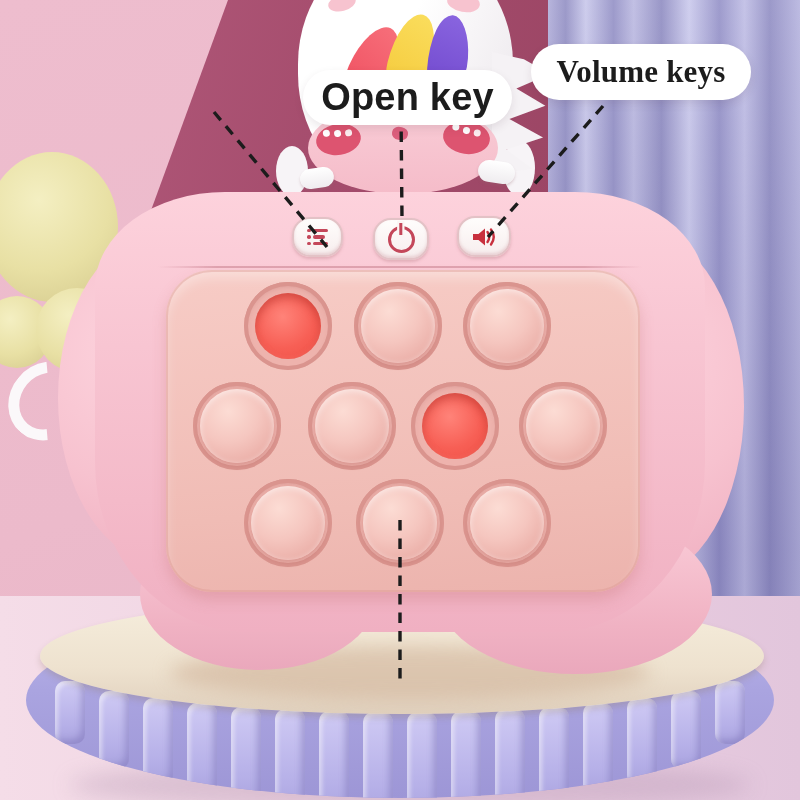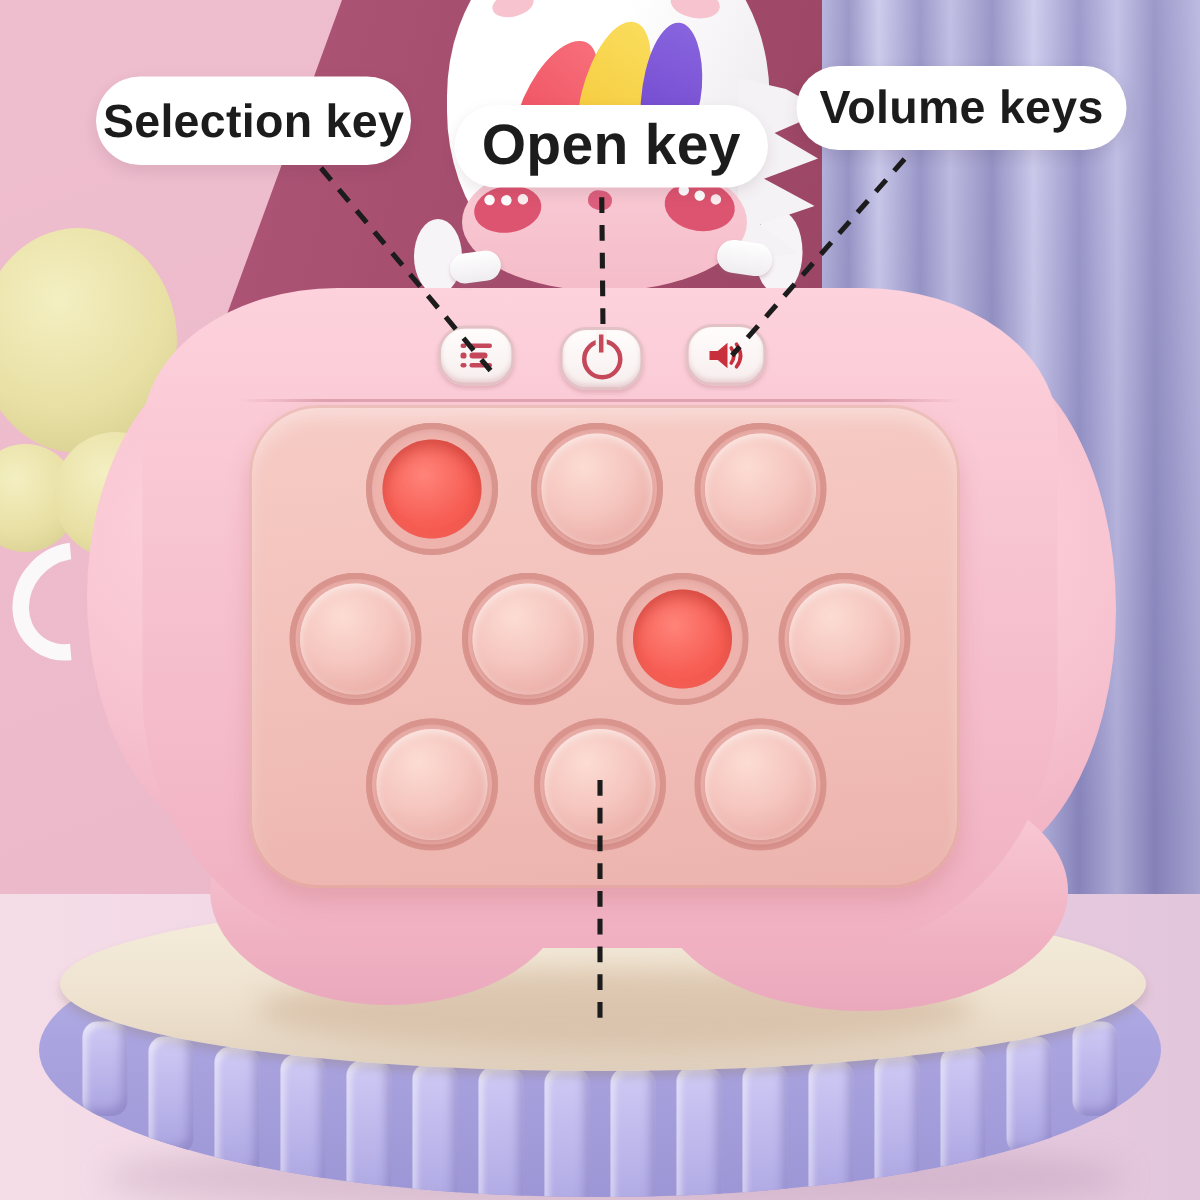--- a/index.html
+++ b/index.html
@@ -128,21 +128,21 @@
   .paw-l{left:300px;top:168px;width:34px;height:20px;transform:rotate(-8deg);}
   .paw-r{left:478px;top:161px;width:37px;height:22px;transform:rotate(8deg);}
 
   
   .leaders{position:absolute;inset:0;z-index:14;pointer-events:none;}
   .pill{position:absolute;z-index:15;background:#fff;border-radius:999px;
     display:flex;align-items:center;justify-content:center;color:#1c1c1c;
     font-weight:600;box-shadow:0 4px 10px rgba(60,30,50,.10);letter-spacing:.2px;}
   .pill-selection{left:64px;top:51px;width:210px;height:59px;font-size:31px;}
   .pill-open{left:303px;top:70px;width:209px;height:55px;font-size:38px;}
-  .pill-volume{left:531px;top:44px;width:220px;height:56px;font-size:31px;}
+  .pill-volume{left:531px;top:44px;width:220px;height:56px;font-size:31px;font-family:Liberation Serif, serif;}
   .pill-derat{left:292px;top:687px;width:209px;height:52px;font-size:28px;}
 </style>
 </head>
 <body>
 
 <div class="stage">
 
   <div class="abs wall"></div>
   <div class="abs wedge"></div>
   <div class="abs curtain"></div>
@@ -270,23 +270,20 @@
   <div class="paw paw-l"></div>
   <div class="paw paw-r"></div>
 
   <svg class="leaders" width="800" height="800">
     <path d="M214 112 L327 247" stroke="#1c1c1c" stroke-width="3.4" stroke-dasharray="10.5 8" fill="none"></path>
     <path d="M401 113 L402 219" stroke="#1c1c1c" stroke-width="3.4" stroke-dasharray="10.5 8" fill="none"></path>
     <path d="M603 106 L488 237" stroke="#1c1c1c" stroke-width="3.4" stroke-dasharray="10.5 8" fill="none"></path>
     <path d="M400 520 L400 684" stroke="#1c1c1c" stroke-width="3.4" stroke-dasharray="10.5 8" fill="none"></path>
   </svg>
 
-  <div class="pill pill-selection">
-    <span>Selection key</span>
-  </div>
   <div class="pill pill-open">
     <span>Open key</span>
   </div>
   <div class="pill pill-volume">
     <span>Volume keys</span>
   </div>
 
 </div>
 
 </body></html>

